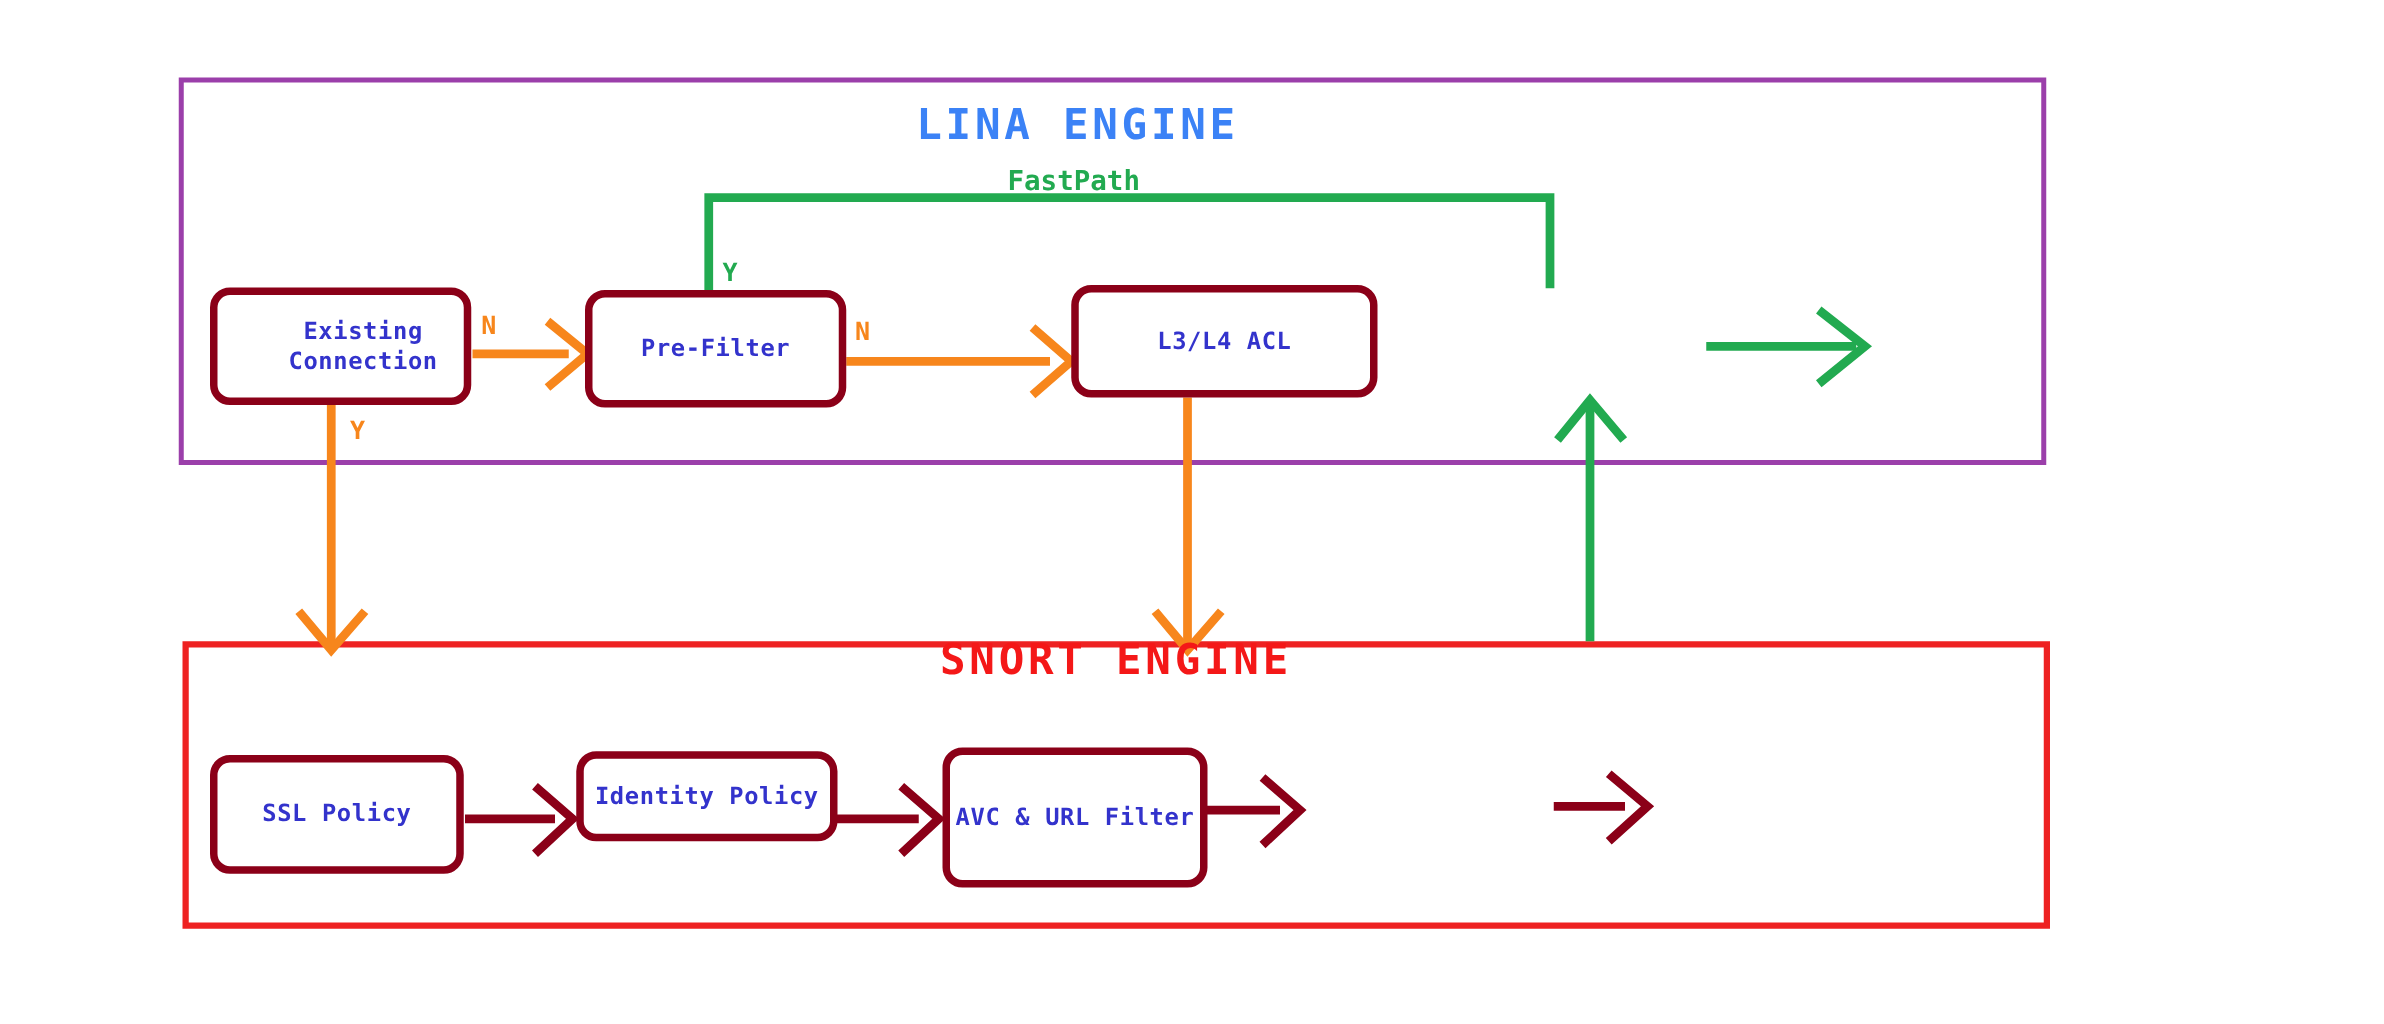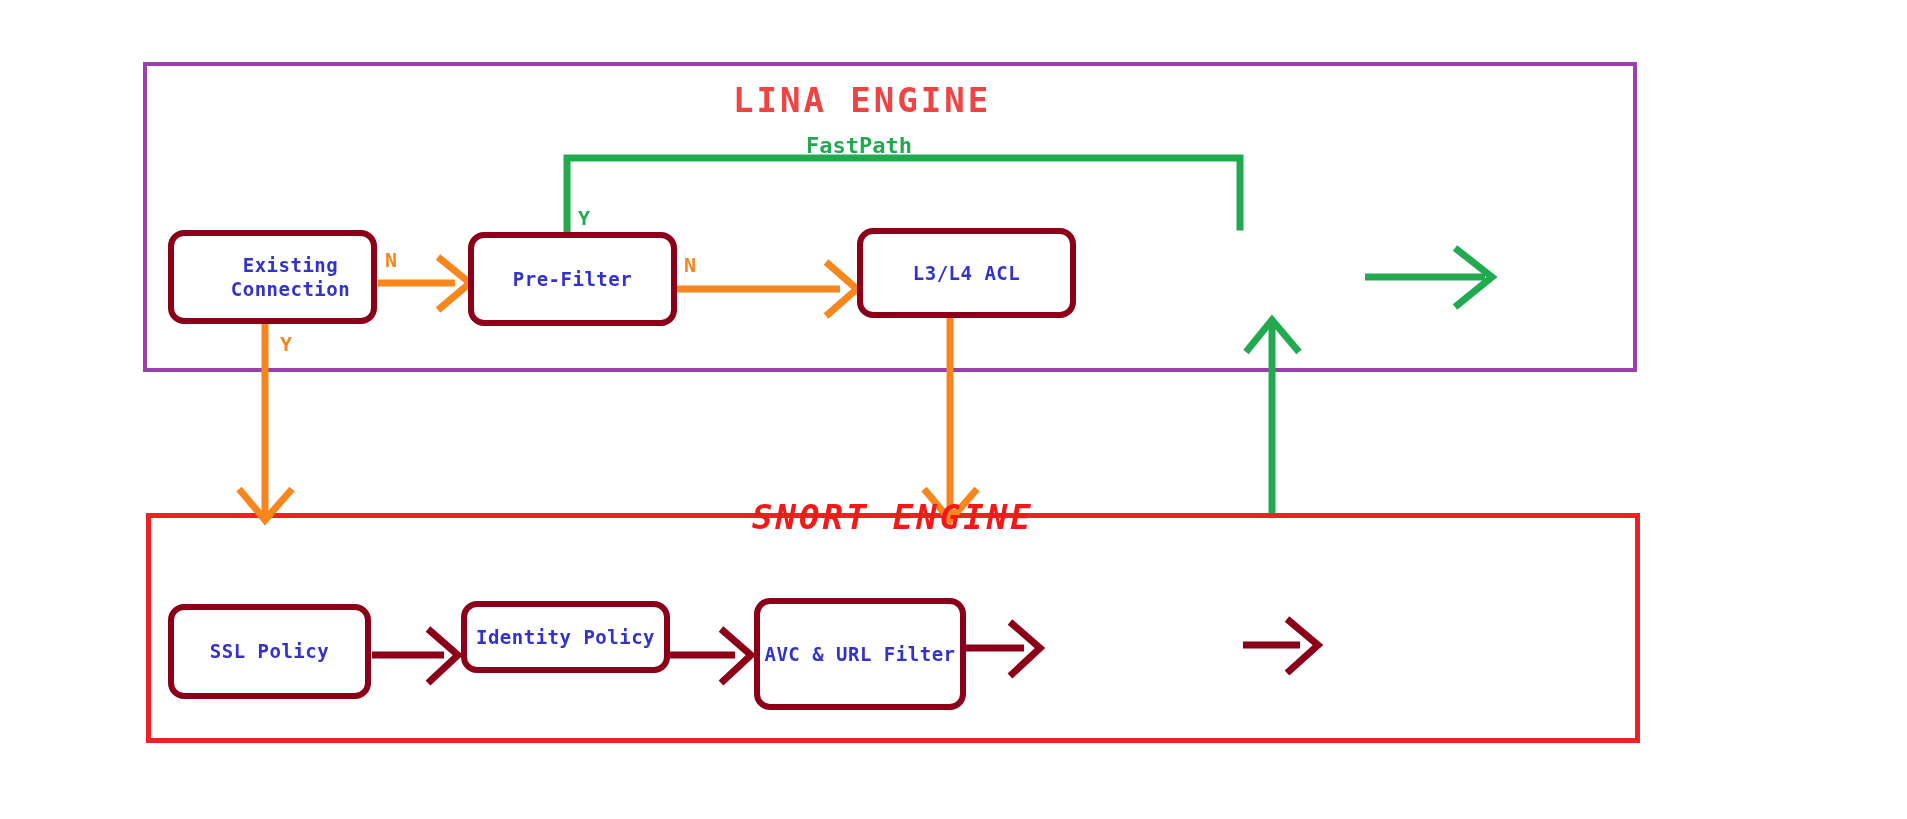--- a/index.html
+++ b/index.html
@@ -29,21 +29,21 @@
     line-height:1.28;
     z-index:6;
   }
 
   .title{
     position:absolute;
     font-weight:bold;
     white-space:nowrap;
     z-index:7;
   }
-  .title-lina{color:#ef4444;font-size:34px;letter-spacing:3px;}
+  .title-lina{color:#3b82f6;font-size:34px;letter-spacing:3px;}
   .title-snort{color:#f41818;font-size:34px;letter-spacing:3px;}
 
   .edge-label{
     position:absolute;
     font-weight:bold;
     font-size:20px;
     white-space:nowrap;
     z-index:8;
   }
   .lbl-orange{color:#f7861c;}
@@ -108,42 +108,42 @@
       <path d="M 1010,622 L 1040,648 L 1010,676" fill="none" stroke="#8b0018" stroke-width="7" stroke-linecap="butt"></path>
     </g>
     <g>
       <line x1="1243" y1="645" x2="1300" y2="645" stroke="#8b0018" stroke-width="7"></line>
       <path d="M 1287,619 L 1318,645 L 1287,673" fill="none" stroke="#8b0018" stroke-width="7" stroke-linecap="butt"></path>
     </g>
   </svg>
 
   <div class="title title-lina" style="left:733px;top:80px;">LINA ENGINE</div>
 
-  <div class="title title-snort" style="left:752px;top:497px;font-style:italic;">SNORT ENGINE</div>
+  <div class="title title-snort" style="left:752px;top:508px;">SNORT ENGINE</div>
 
   <div class="edge-label lbl-fastpath" style="left:806px;top:133px;">FastPath</div>
 
   <div class="edge-label lbl-green" style="left:578px;top:206px;">Y</div>
 
   <div class="edge-label lbl-orange" style="left:385px;top:248px;">N</div>
 
   <div class="edge-label lbl-orange" style="left:684px;top:253px;">N</div>
 
   <div class="edge-label lbl-orange" style="left:280px;top:332px;">Y</div>
 
   <div class="node" style="left:168px;top:230px;width:209px;height:94px;">
     <span style="white-space:pre-line;margin-left:36px;">Existing
 Connection</span>
   </div>
 
   <div class="node" style="left:468px;top:232px;width:209px;height:94px;">
     <span>Pre-Filter</span>
   </div>
 
-  <div class="node" style="left:857px;top:228px;width:219px;height:90px;">
+  <div class="node" style="left:857px;top:228px;width:245px;height:90px;">
     <span>L3/L4 ACL</span>
   </div>
 
 
   <div class="node" style="left:168px;top:604px;width:203px;height:95px;">
     <span>SSL Policy</span>
   </div>
 
   <div class="node" style="left:461px;top:601px;width:209px;height:72px;">
     <span>Identity Policy</span>

